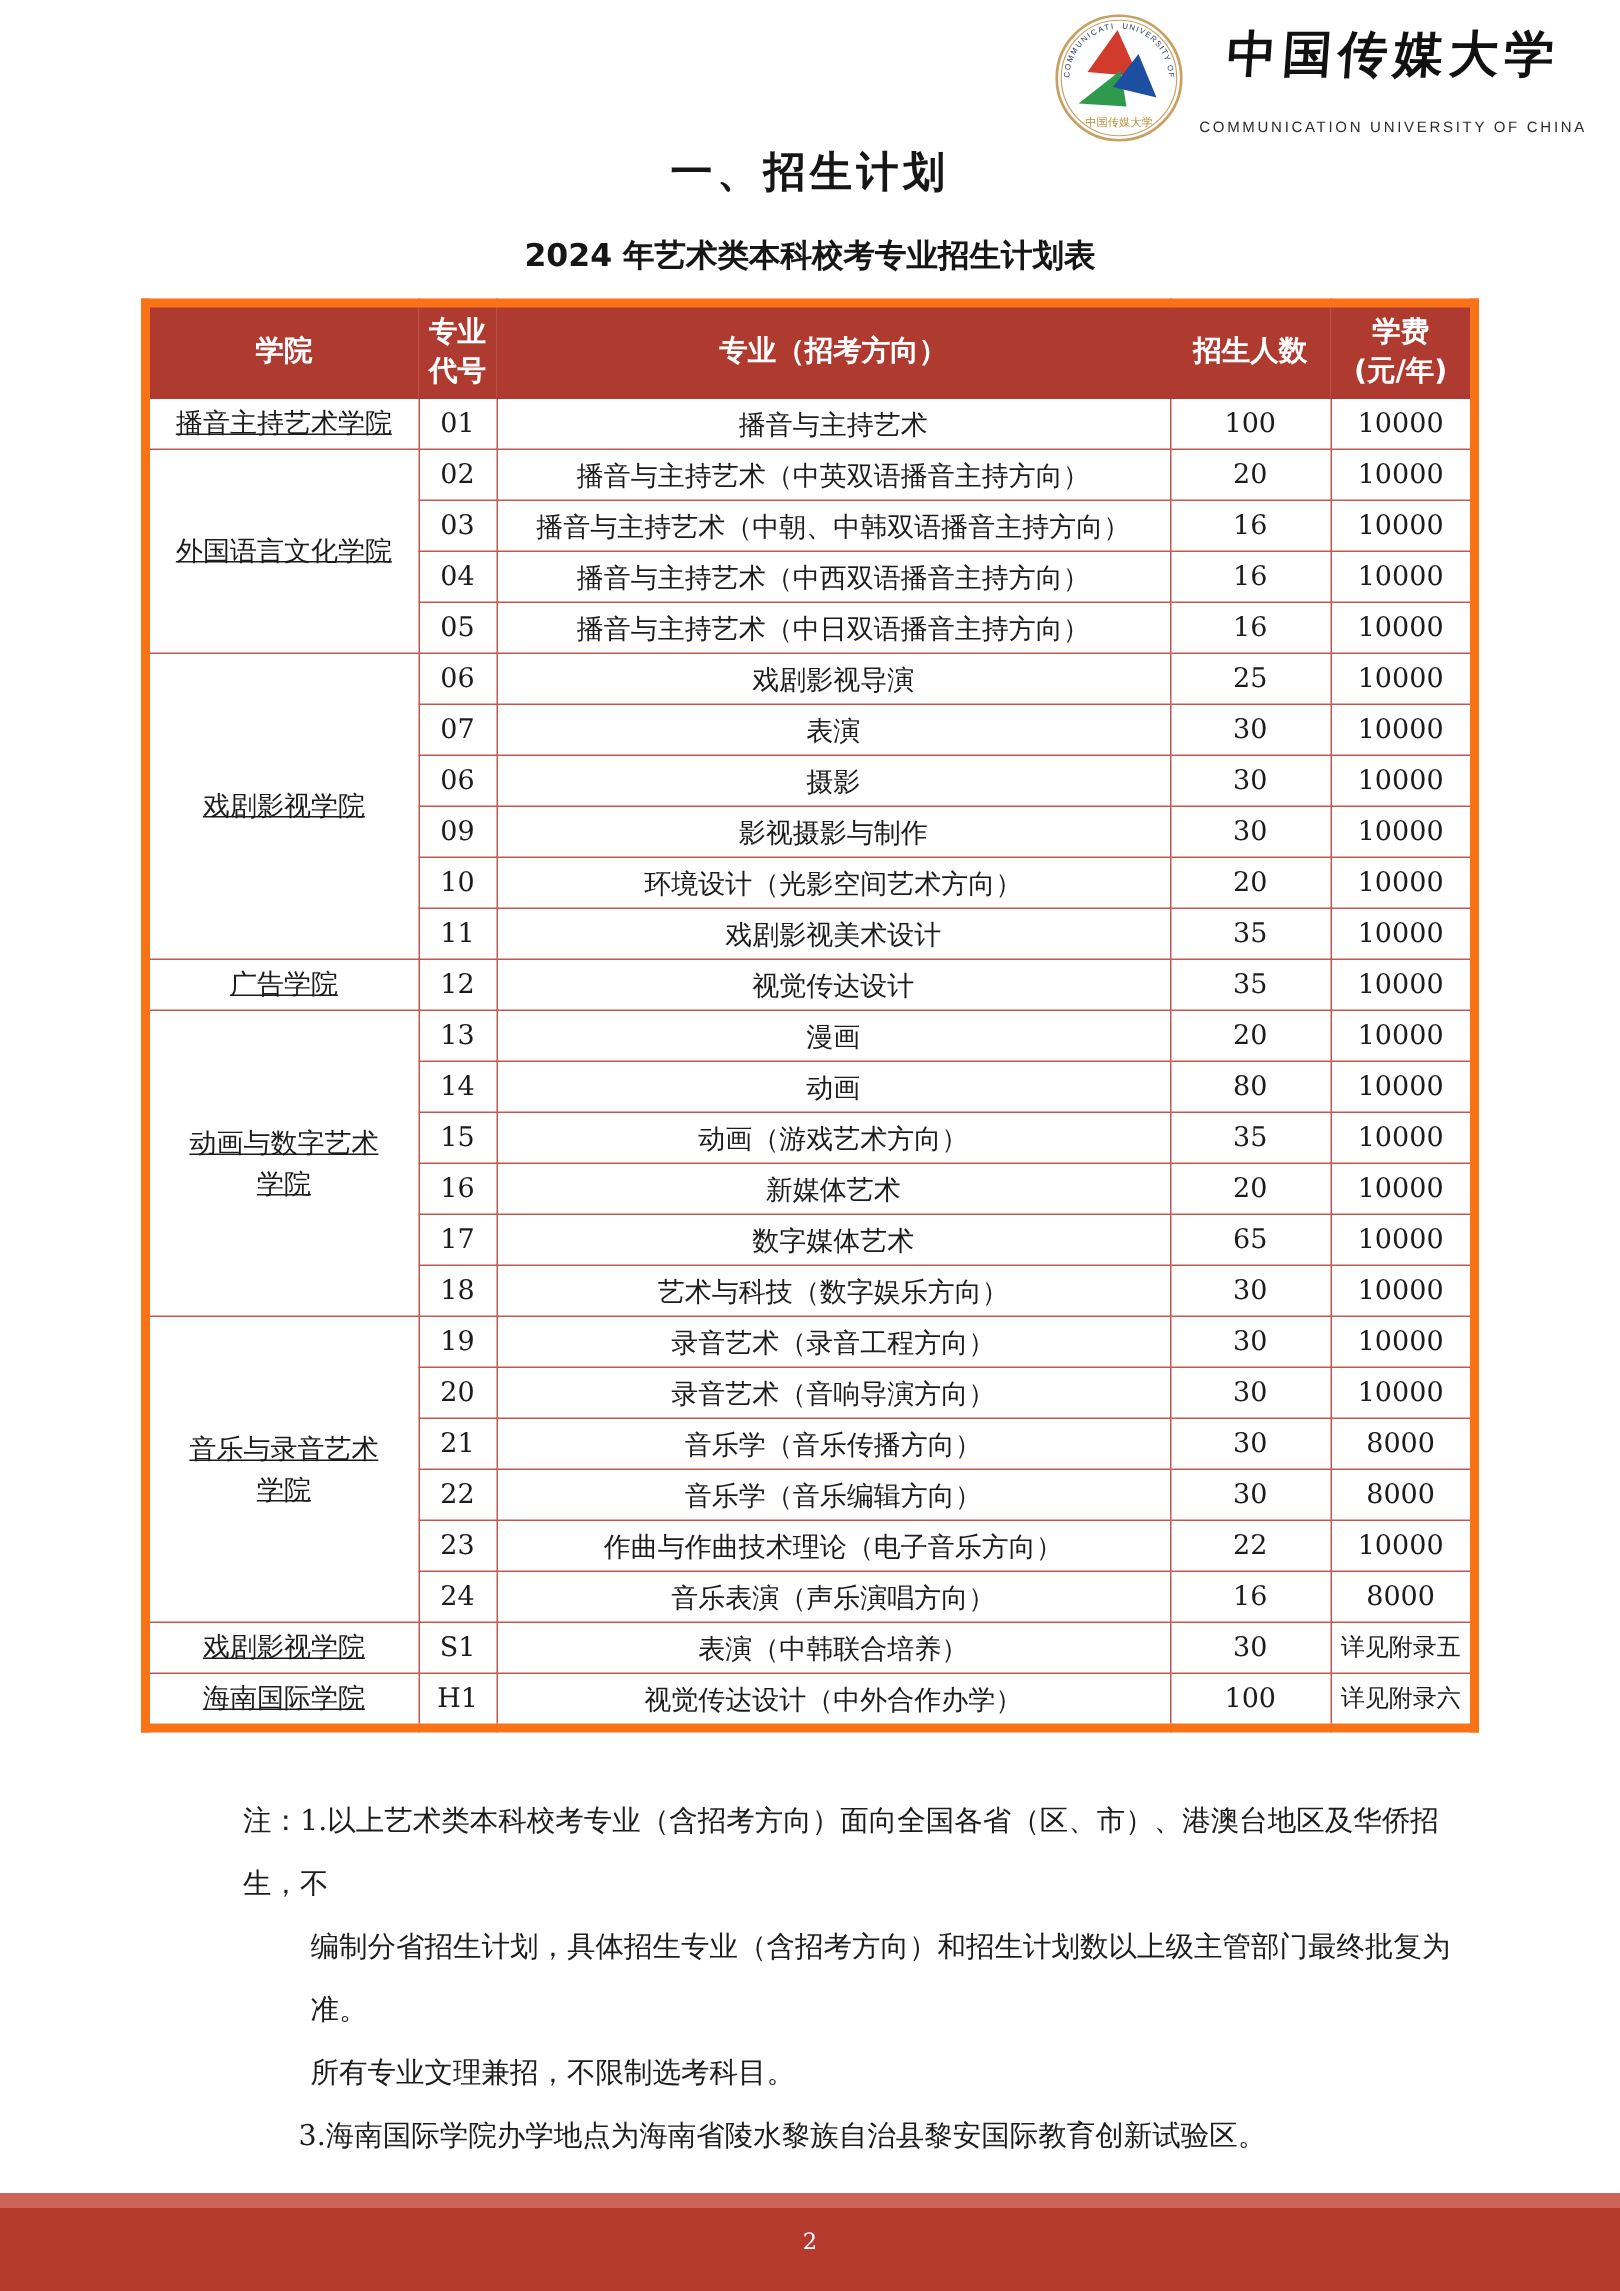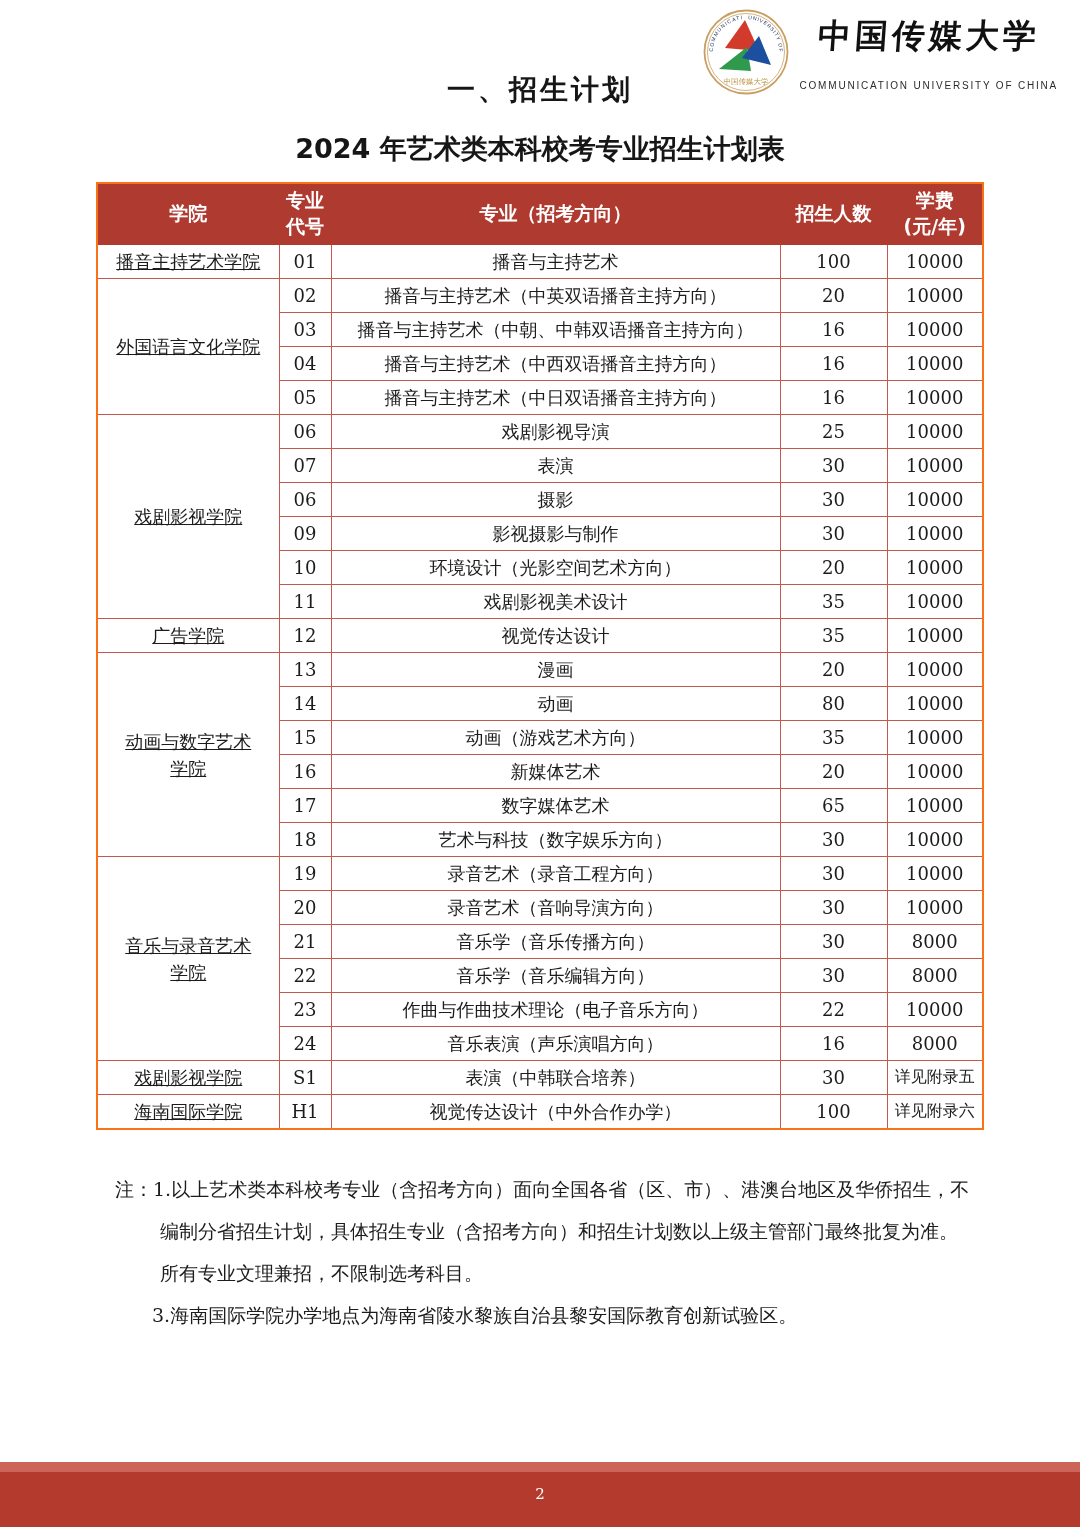--- a/index.html
+++ b/index.html
@@ -22,55 +22,55 @@
     white-space:nowrap; transform:skewX(-4deg);
   }
   .logo-en {
     font-family:"Liberation Sans","DejaVu Sans",sans-serif;
     font-size:10px; letter-spacing:1.8px; color:#2b2b2b; margin-top:21px;
     white-space:nowrap;
   }
 
   
   .section-title {
-    padding-top:71px; text-align:center;
+    padding-top:96px; text-align:center;
     font-family:"DejaVu Sans","Liberation Sans",sans-serif;
     font-size:28px; font-weight:bold; letter-spacing:3px; color:#161616;
   }
   .table-title {
     margin-top:22px; text-align:center;
     font-family:"DejaVu Sans","Liberation Sans",sans-serif;
-    font-size:27px; font-weight:bold; color:#161616;
+    font-size:21px; font-weight:bold; color:#161616;
   }
 
   
   .plan-table {
     width:886px; margin:15px auto 0 auto;
     border-collapse:collapse; table-layout:fixed;
-    border:2px solid #f97316;
+    border:6px solid #f97316;
   }
   .plan-table th {
     background:#ae3a30; color:#ffffff;
     font-family:"DejaVu Sans","Liberation Sans",sans-serif;
     font-weight:bold; font-size:19px;
     height:58px; border:1px solid #ae3a30;
     white-space:pre-line; line-height:1.35; text-align:center;
   }
   .plan-table td {
     border:1px solid #c4584f;
     height:33px; padding:0 6px;
     text-align:center; vertical-align:middle;
     font-size:18px; color:#1c1c1c;
   }
   td.college { white-space:pre-line; line-height:1.5;text-decoration:underline; }
   td.tuition-cell.small { font-size:16px; }
 
   
   .notes { margin:38px 95px 0 115px; font-size:19px; color:#1c1c1c; }
-  .note-line { line-height:42px; }
+  .note-line { line-height:42px;margin-left:47px; }
   .note-line.wide { padding-left:45px; }
   .note-line.med  { padding-left:37px; }
 
   
   .footer { position:absolute; left:0; right:0; bottom:0; }
   .footer-strip { height:10px; background:#cc6459; }
   .footer-bar {
     height:55px; background:#b43a2e;
     display:flex; justify-content:center; align-items:flex-start;
   }

